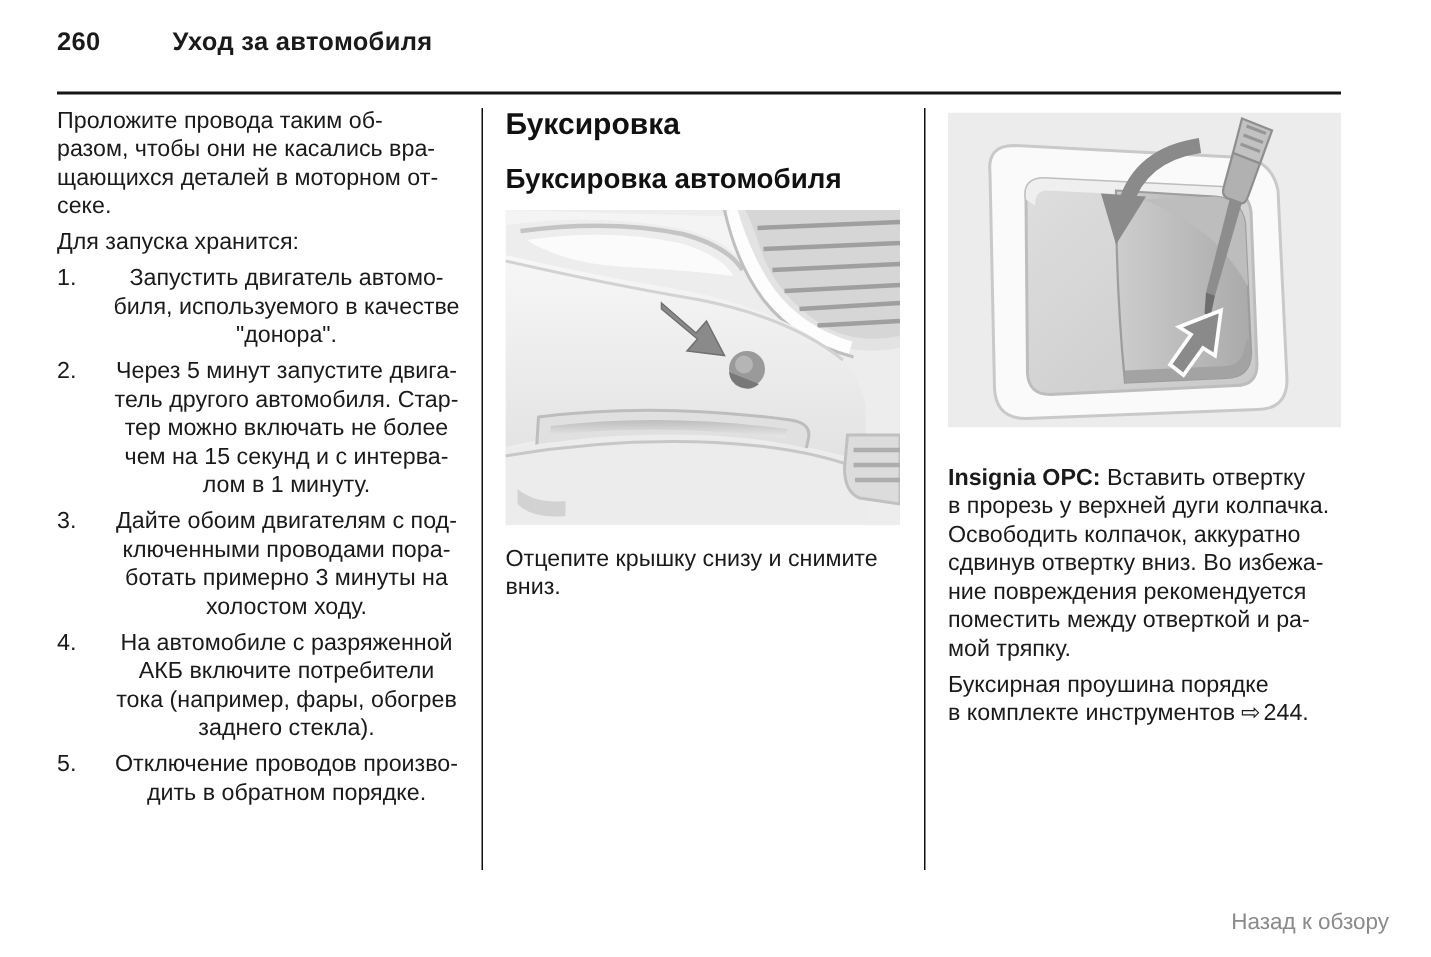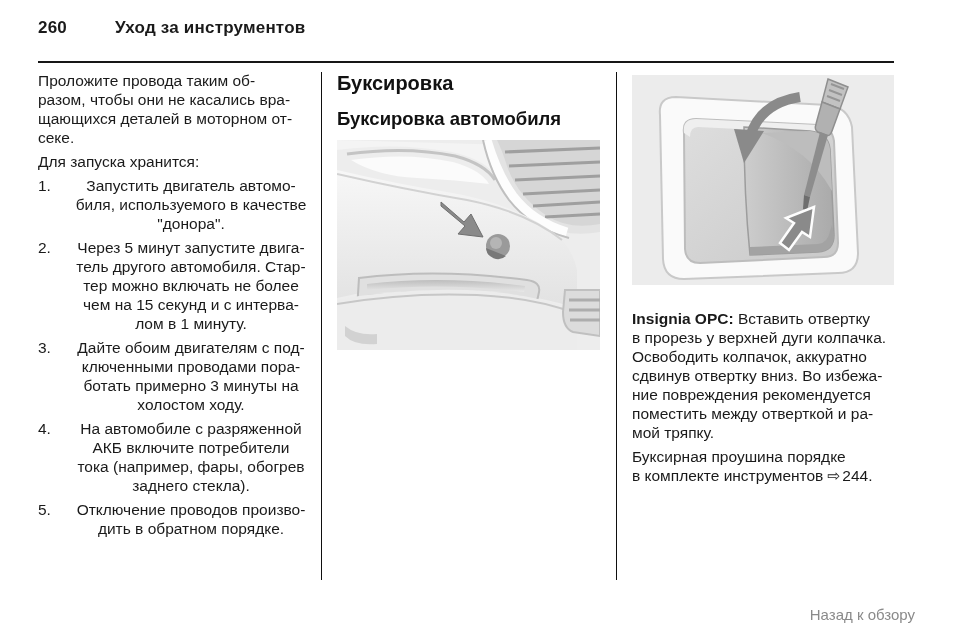--- a/index.html
+++ b/index.html
@@ -53,31 +53,31 @@
     margin: 0 0 9px 0; color: #111;
   }
   .figure { display: block; }
   .caption { margin-top: 13px; }
   .col-right .body-text { margin-top: 24px; }
   .bold-lead { font-weight: bold; }
   .ref { white-space: nowrap; }
   .ref .ref-arrow { display: inline-block; padding: 0 2px 0 4px; font-size: 15.5px; }
   
   .footer-link {
-    position: absolute; top: 606px; right: 39px;
+    position: absolute; top: 606px; right: 28px;
     font-size: 15px; color: #8a8a8a;
   }
 </style>
 </head>
 <body>
 
 <div class="page">
 
   <div class="hdr-num">260</div>
-  <div class="hdr-title">Уход за инструментов</div>
+  <div class="hdr-title">Уход за автомобиля</div>
   <div class="hdr-rule"></div>
 
   <div class="vdiv d1"></div>
   <div class="vdiv d2"></div>
 
   <section class="col col-left">
     <div class="para">Проложите провода таким об-<br>разом, чтобы они не касались вра-<br>щающихся деталей в моторном от-<br>секе.</div>
     <div class="para">Для запуска хранится:</div>
 
     <div class="li">
@@ -167,20 +167,21 @@
         <path d="M228,150 L263,150 L263,196 L236,192 Q226,188 226,172 Z" fill="#dcdcdc" stroke="#c0c0c0" stroke-width="2"></path>
         <g stroke="#adadad" stroke-width="3">
           <path d="M232,160 L263,160"></path>
             <path d="M232,170 L263,170"></path>
             <path d="M233,180 L263,180"></path>
         </g>
       </g>
       <rect x="240" y="0" width="23" height="210" fill="#ededed" opacity="0"></rect>
     </svg>
 
+    <div class="caption">Отцепите крышку снизу и снимите<br>вниз.</div>
   </section>
 
   <section class="col col-right">
     <svg class="figure" width="262" height="210" viewBox="0 0 262 210">
       <defs>
         <linearGradient id="recess" x1="0" y1="0" x2="1" y2="1">
           <stop offset="0" stop-color="#dedede"></stop>
             <stop offset="1" stop-color="#c9c9c9"></stop>
         </linearGradient>
         <linearGradient id="plate" x1="0" y1="0" x2="1" y2="0">

